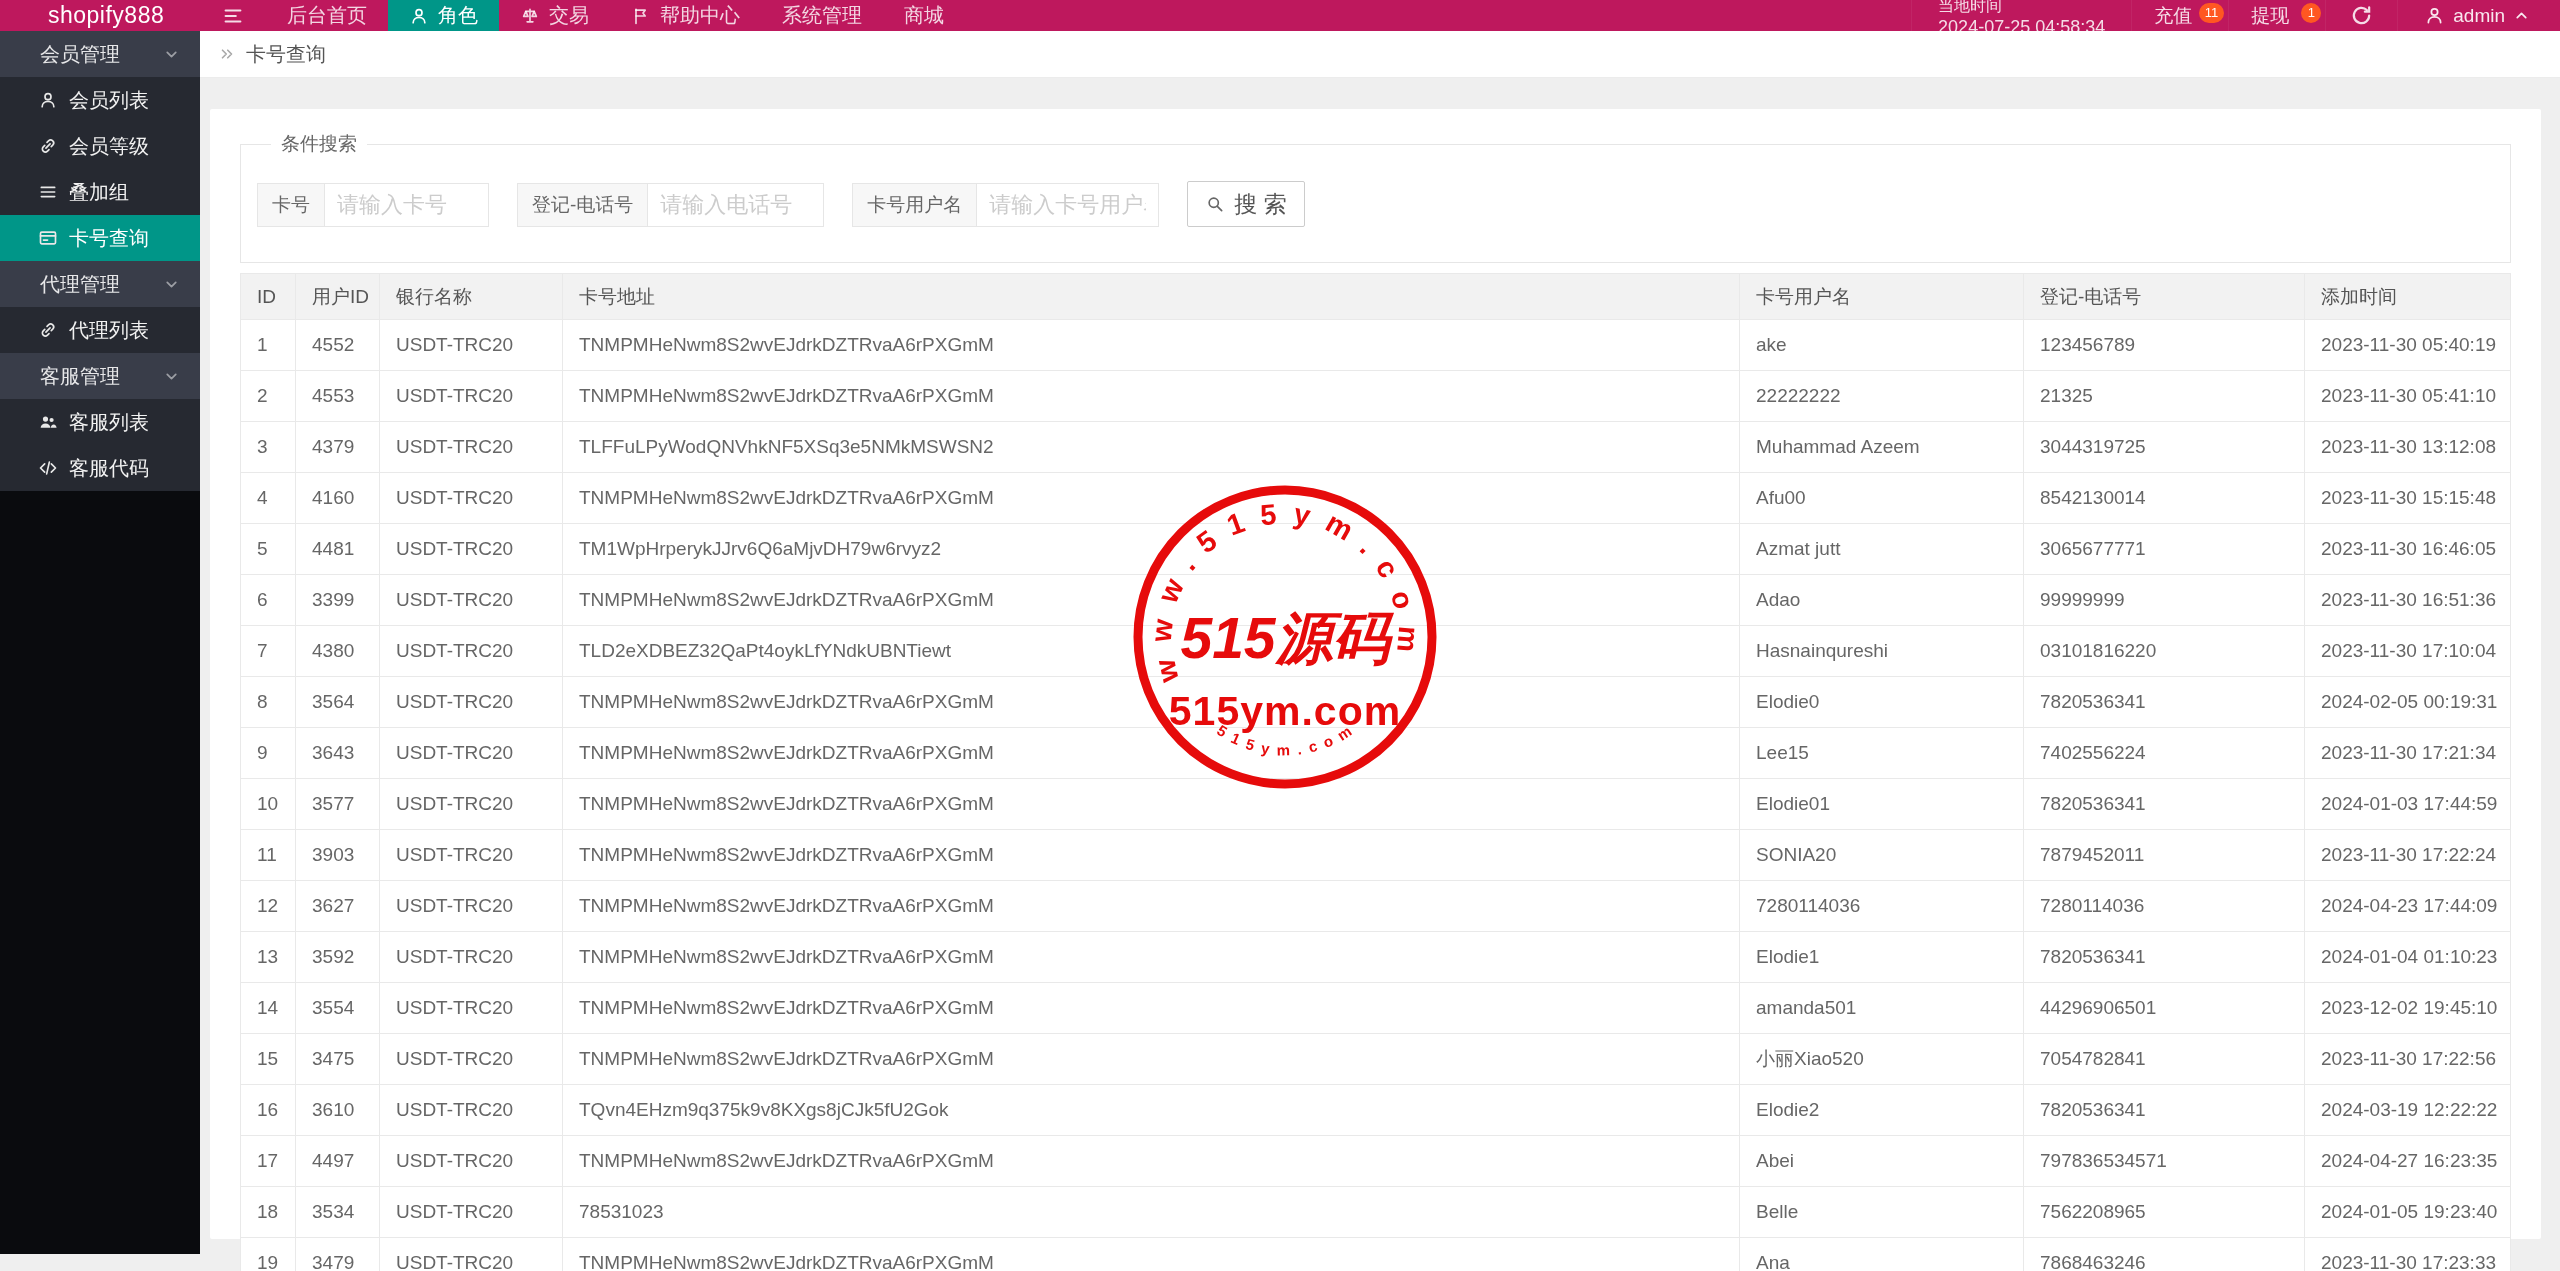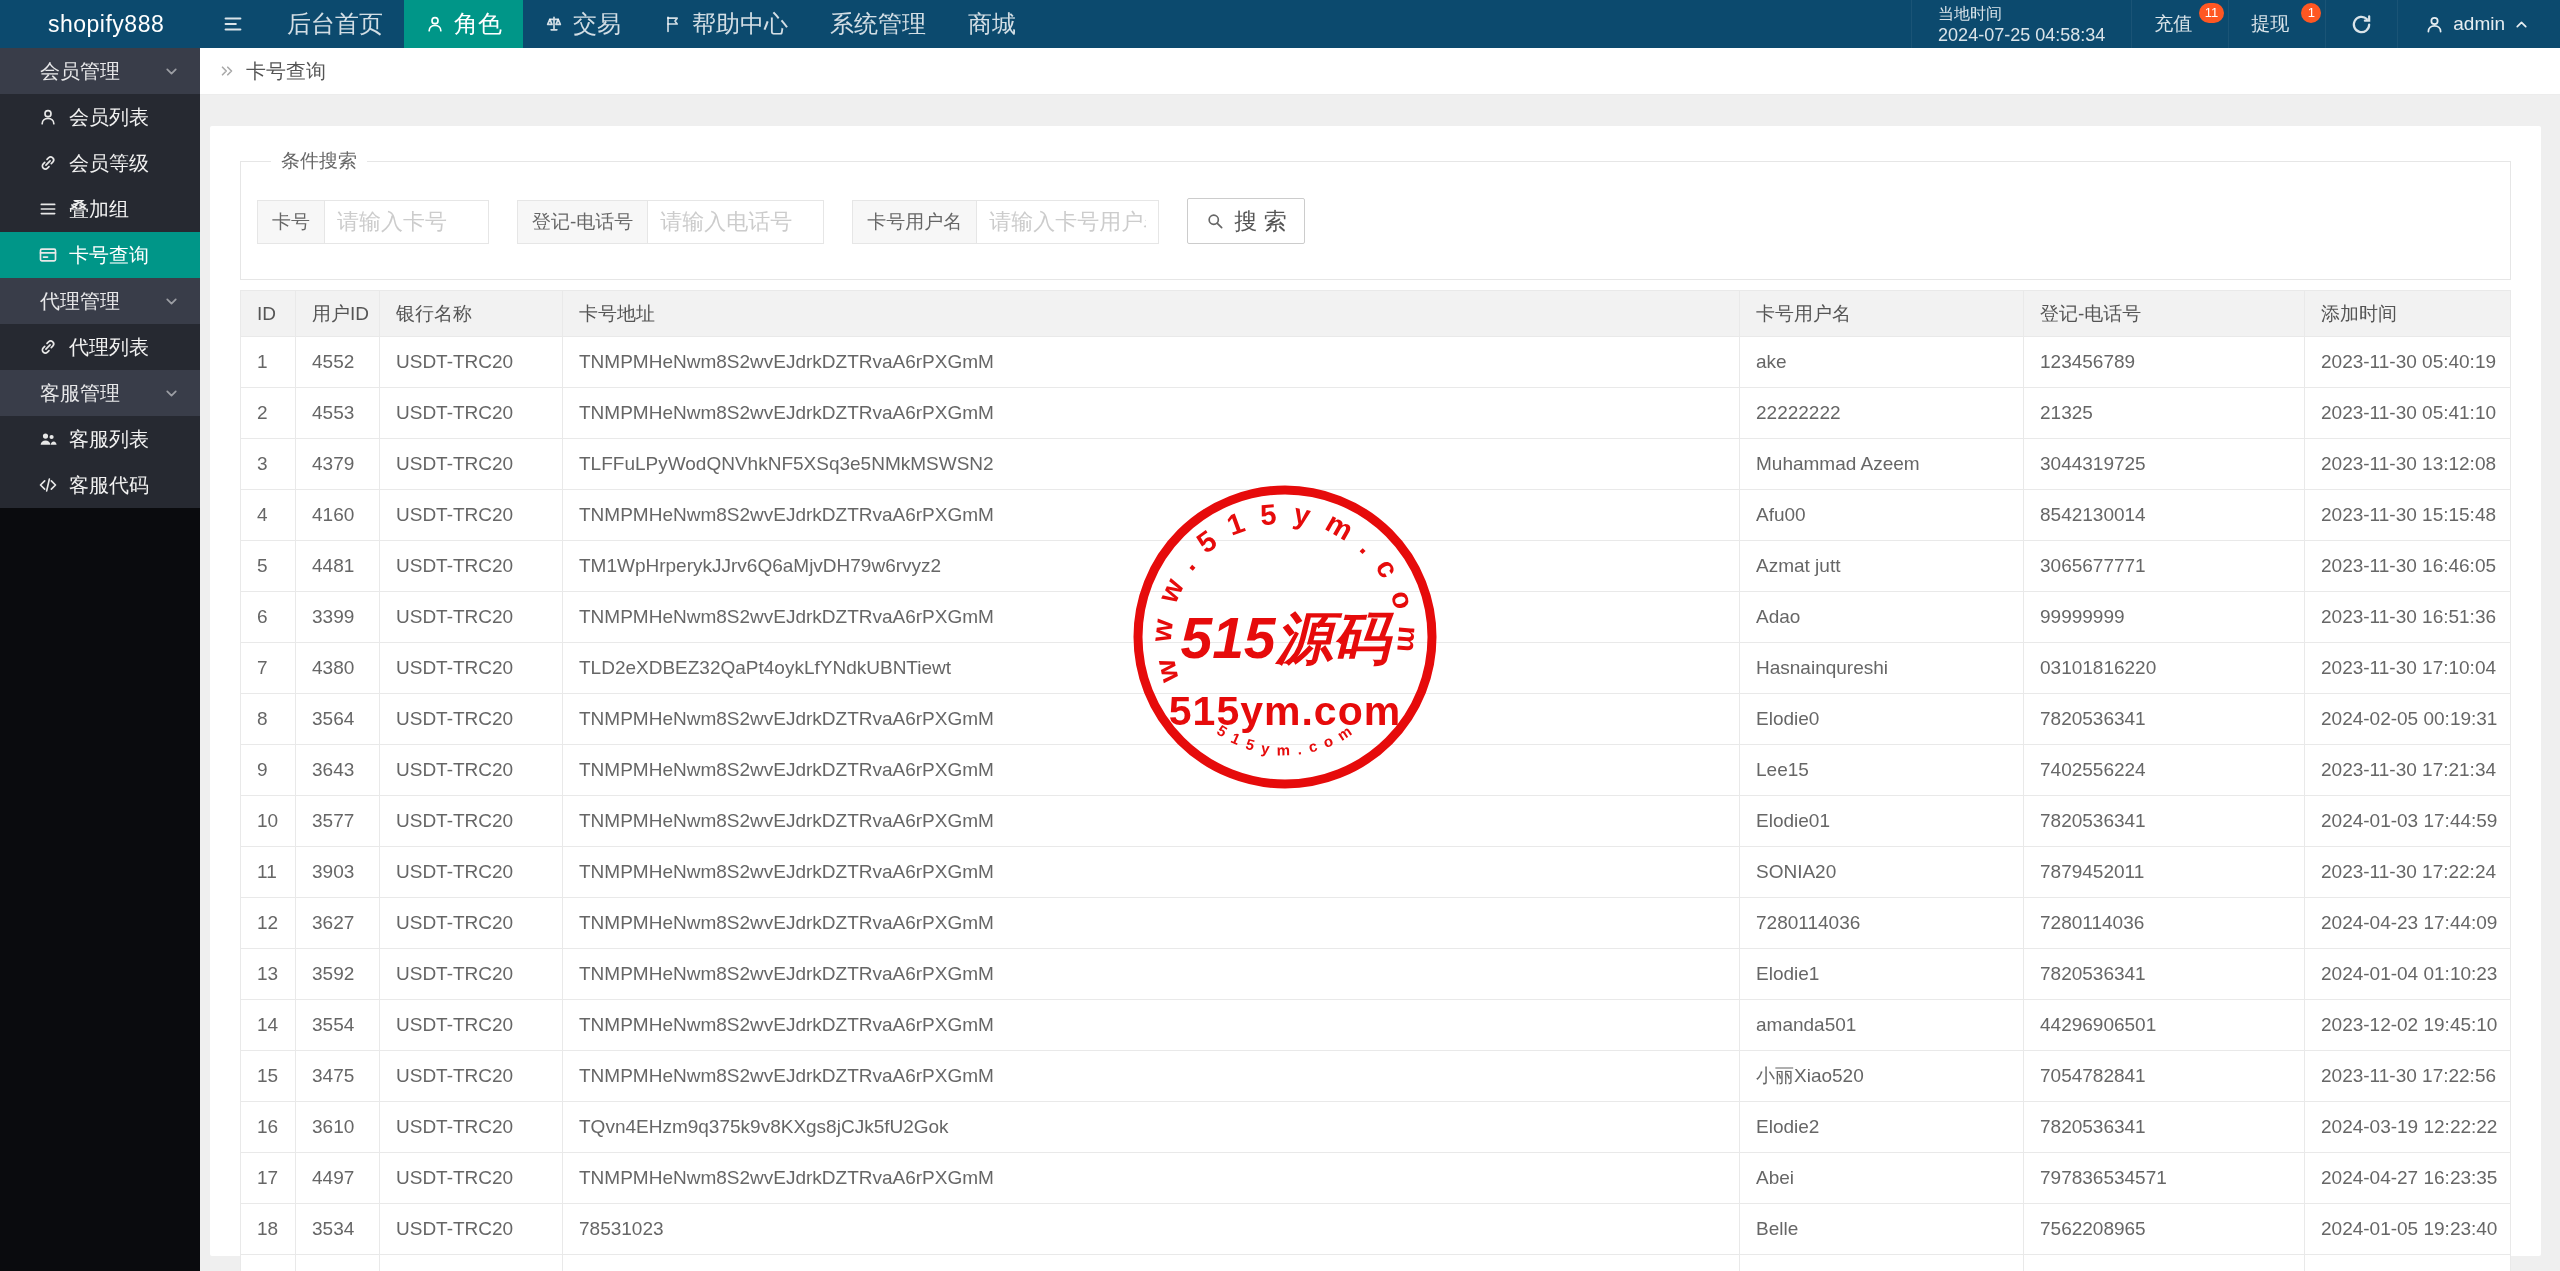--- a/index.html
+++ b/index.html
@@ -4,26 +4,26 @@
 <style>
   * { margin:0; padding:0; box-sizing:border-box; }
   html,body { width:2560px; height:1271px; overflow:hidden; }
   body {
     font-family:"Liberation Sans","DejaVu Sans",sans-serif;
     background:#efefef; position:relative; color:#333;
   }
   svg { display:block; }
 
   
-  .topbar { height:48px; background:#0c4a6e; display:flex; align-items:stretch; }
+  .topbar { height:31px; background:#be185d; display:flex; align-items:stretch; }
   .logo { width:200px; display:flex; align-items:center; padding-left:48px;
           color:#fff; font-size:23px; letter-spacing:.5px; }
   .menu-toggle { display:flex; align-items:center; padding:0 22px; color:rgba(255,255,255,.85); cursor:pointer; }
   .top-nav { display:flex; align-items:stretch; }
-  .nav-item { display:flex; align-items:center; gap:9px; padding:0 21px; font-size:24px;
+  .nav-item { display:flex; align-items:center; gap:9px; padding:0 21px; font-size:20px;
               color:rgba(255,255,255,.82); cursor:pointer; }
   .nav-item.active { background:#009688; color:#fff; }
   .topbar-right { margin-left:auto; display:flex; align-items:stretch; }
   .topbar-right > div { border-left:1px solid rgba(255,255,255,.06); }
   .local-time { display:flex; flex-direction:column; justify-content:center; align-items:flex-start;
                 padding:16px 26px; color:rgba(255,255,255,.85); }
   .local-time .lt1 { font-size:16px; line-height:21px; }
   .local-time .lt2 { font-size:18px; line-height:22px; }
   .tr-item { position:relative; display:flex; align-items:center; padding:0 36px 0 22px;
              color:rgba(255,255,255,.85); font-size:19px; cursor:pointer; }

